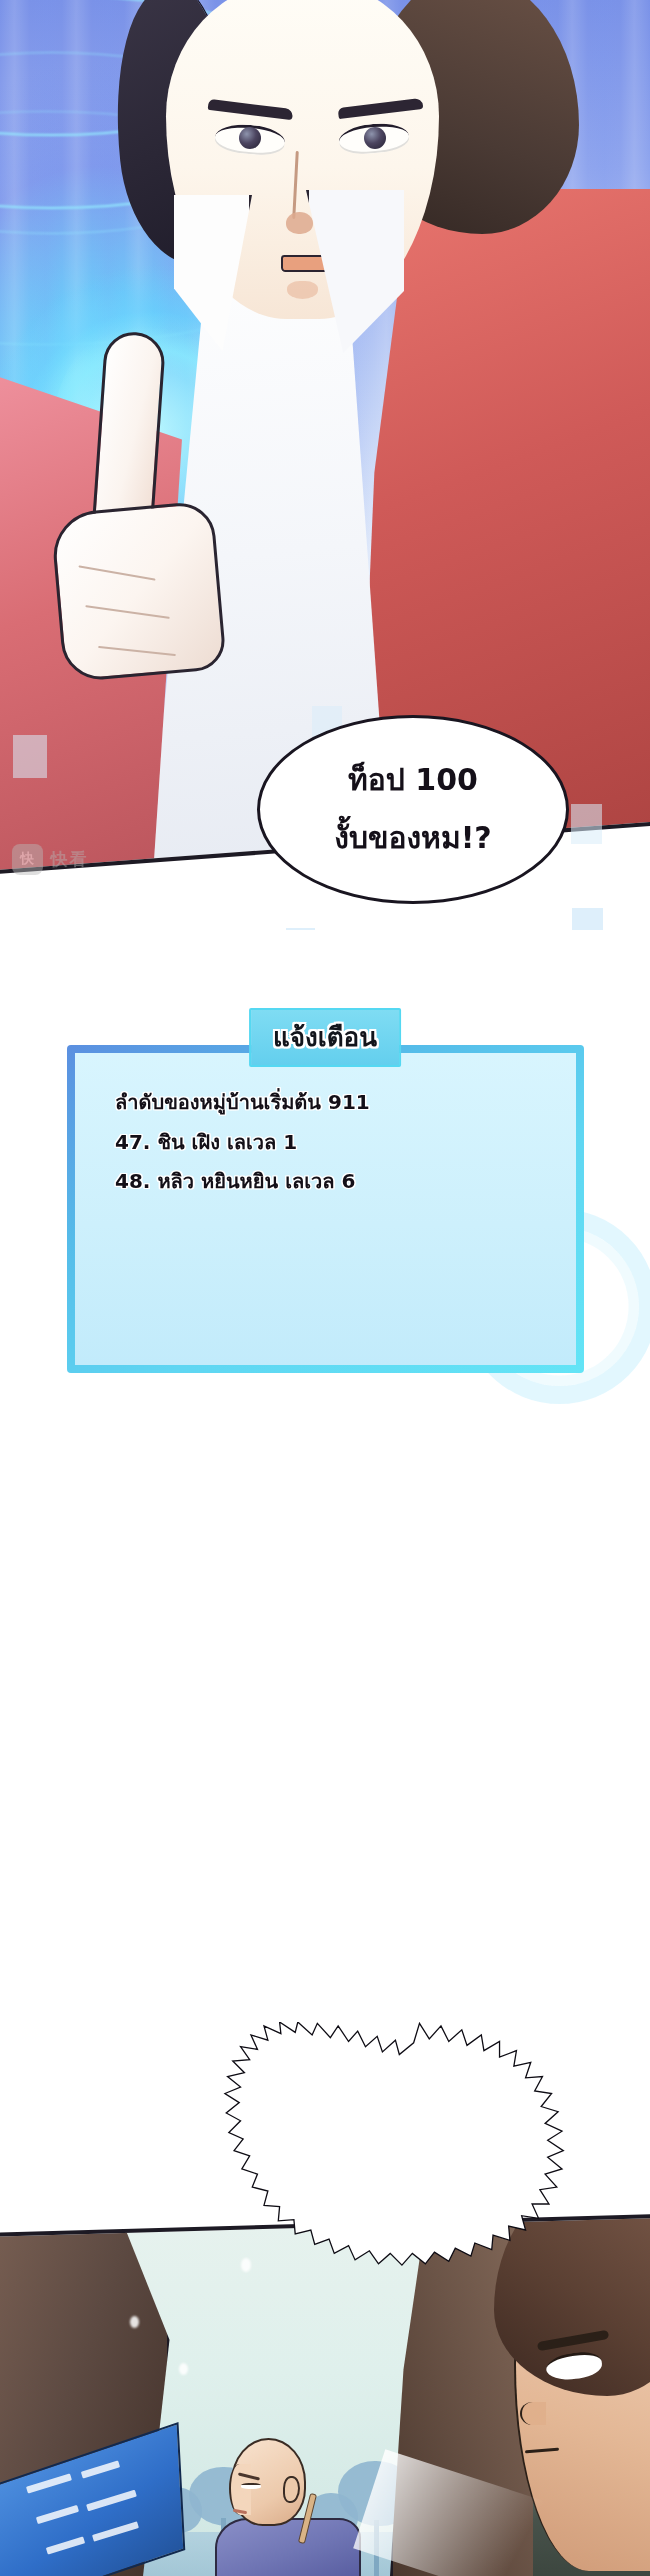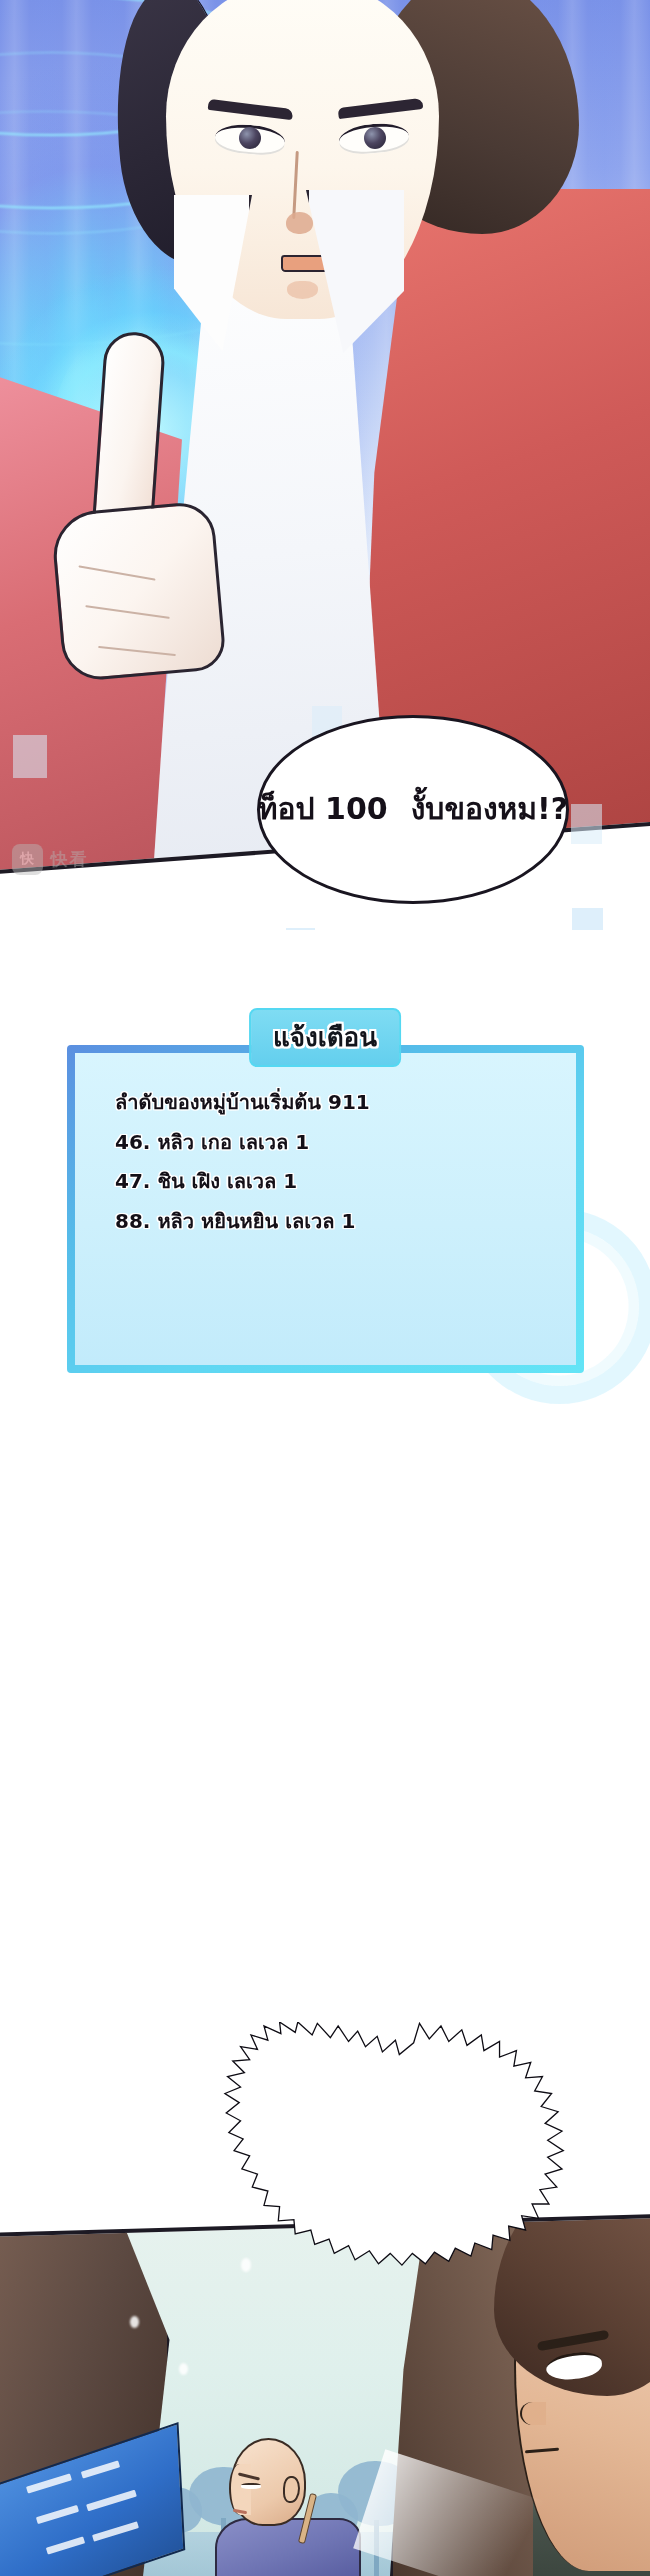--- a/index.html
+++ b/index.html
@@ -101,21 +101,21 @@
   .cut-1 { position:absolute; left:-26px; top:845px; width:728px; height:111px;
     background:#ffffff; border-top:4.6px solid #1d1a24; transform:rotate(-4.2deg); }
 
   
   .sq { position:absolute; background:#d8ecfa; opacity:.85; }
 
   
   #bubble-top {
     position:absolute; left:257px; top:715px; width:312px; height:189px;
     background:#ffffff; border:3.3px solid #191520; border-radius:50%;
-    display:flex; flex-direction:row; align-items:center; justify-content:center;
+    display:flex; flex-direction:column; align-items:center; justify-content:center;
     gap:23px; z-index:9;
   }
   #bubble-top .line { font-size:30px; font-weight:700; color:#151019; line-height:1.16; white-space:nowrap; }
 
   
   #watermark { position:absolute; left:11.7px; top:842px; width:104px; height:34px;
     display:flex; align-items:center; gap:7.8px; opacity:.45; z-index:8; }
   #watermark .mark { width:31px; height:31px; border-radius:7.8px; background:#b9b9b9;
     color:#ffffff; font-size:13.7px; font-weight:700; display:flex; align-items:center; justify-content:center; }
   #watermark .wm-text { color:#b4b4b4; font-size:17px; font-weight:600; letter-spacing:2px; }
@@ -134,21 +134,21 @@
   }
   #notify-box .inner { position:absolute; inset:0;
     background:linear-gradient(180deg,#d8f5fe 0%, #cdf0fc 55%, #c2ebfb 100%);
     padding:39px 0 0 40px; }
   .notify-line { font-size:20px; font-weight:700; color:#141018; line-height:1.0;
     margin-bottom:19.5px; text-shadow: -1.3px 0 #fff, 1.3px 0 #fff, 0 -1.3px #fff, 0 1.3px #fff,
     -1.3px -1.3px #fff, 1.3px 1.3px #fff, -1.3px 1.3px #fff, 1.3px -1.3px #fff; }
   #notify-title {
     position:absolute; left:50%; top:1008px; transform:translateX(-50%);
     background:linear-gradient(180deg,#7fdcf3 0%,#63cfee 100%);
-    border:2.6px solid #55d8f2; border-radius:8px;
+    border:2.6px solid #55d8f2; border-radius:2px;
     padding:5.9px 22px 7.8px; z-index:7;
   }
   #notify-title span { font-size:26px; font-weight:700; color:#12151c;
     text-shadow:-2px 0 #fff,2px 0 #fff,0 -2px #fff,0 2px #fff,-2px -2px #fff,2px 2px #fff,-2px 2px #fff,2px -2px #fff; }
   
   .tech-circ { position:absolute; right:-6.5px; top:1209px; width:195px; height:195px;
     border-radius:50%; border:18px solid rgba(150,225,250,.28);
     box-shadow:0 0 0 10.4px rgba(150,225,250,.14) inset; filter:blur(0.7px); z-index:5; }
 
   
@@ -301,23 +301,22 @@
   <div class="wm-text">快看</div>
 </div>
 
 <div id="panel-mid"></div>
 
 <div class="tech-circ"></div>
 
 <div id="notify-box">
   <div class="inner">
     <div class="notify-line">ลำดับของหมู่บ้านเริ่มต้น 911</div>
-    <div class="notify-line">46. หลิว เกอ เลเวล 1</div>
     <div class="notify-line">47. ชิน เฝิง เลเวล 1</div>
-    <div class="notify-line">88. หลิว หยินหยิน เลเวล 1</div>
+    <div class="notify-line">48. หลิว หยินหยิน เลเวล 6</div>
   </div>
 </div>
 <div id="notify-title">
   <span>แจ้งเตือน</span>
 </div>
 
 <div id="bubble-bottom">
   <svg viewBox="0 0 690 420" preserveAspectRatio="none">
     <polygon fill="#ffffff" stroke="#0e0c14" stroke-width="2" points="
       345,2 360,26 378,6 390,30 410,12 418,36 440,20 444,44 468,30 468,54 494,44 490,68

